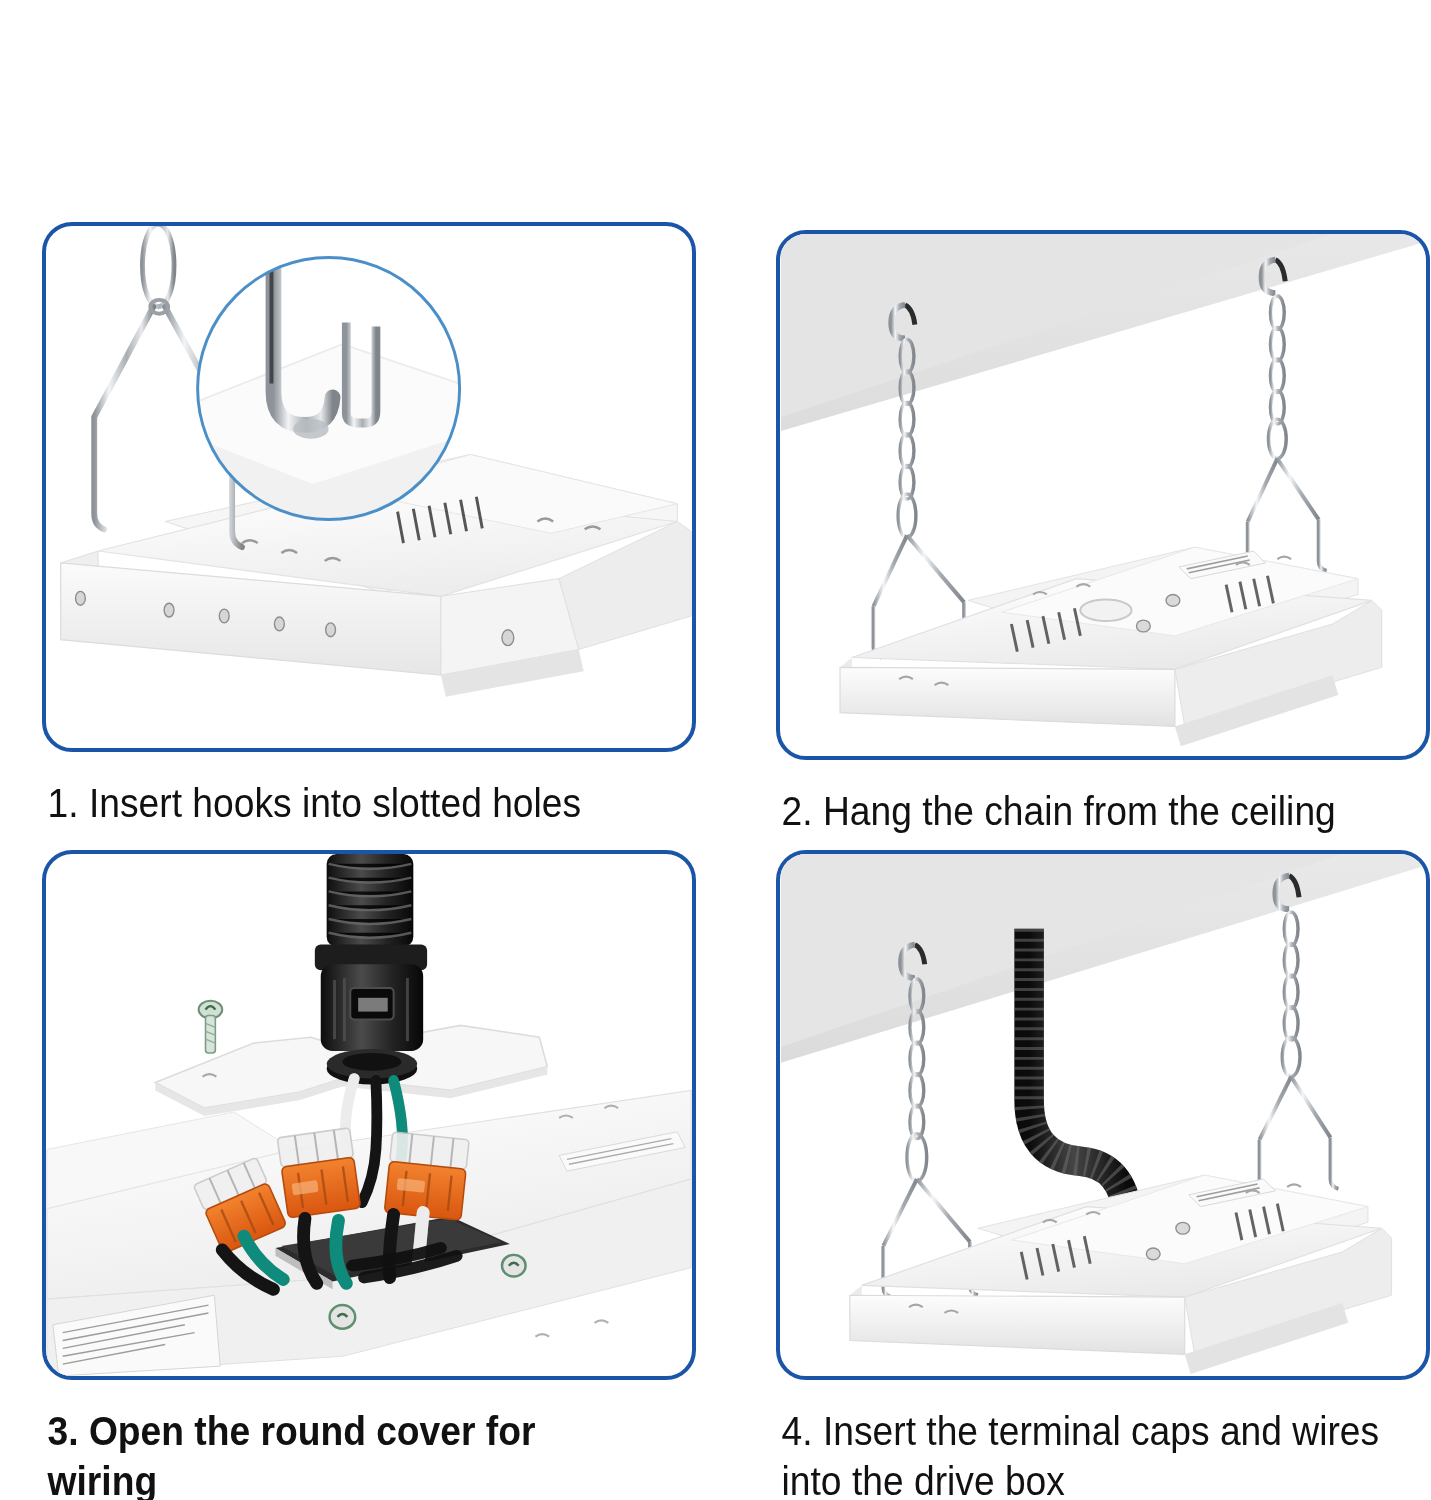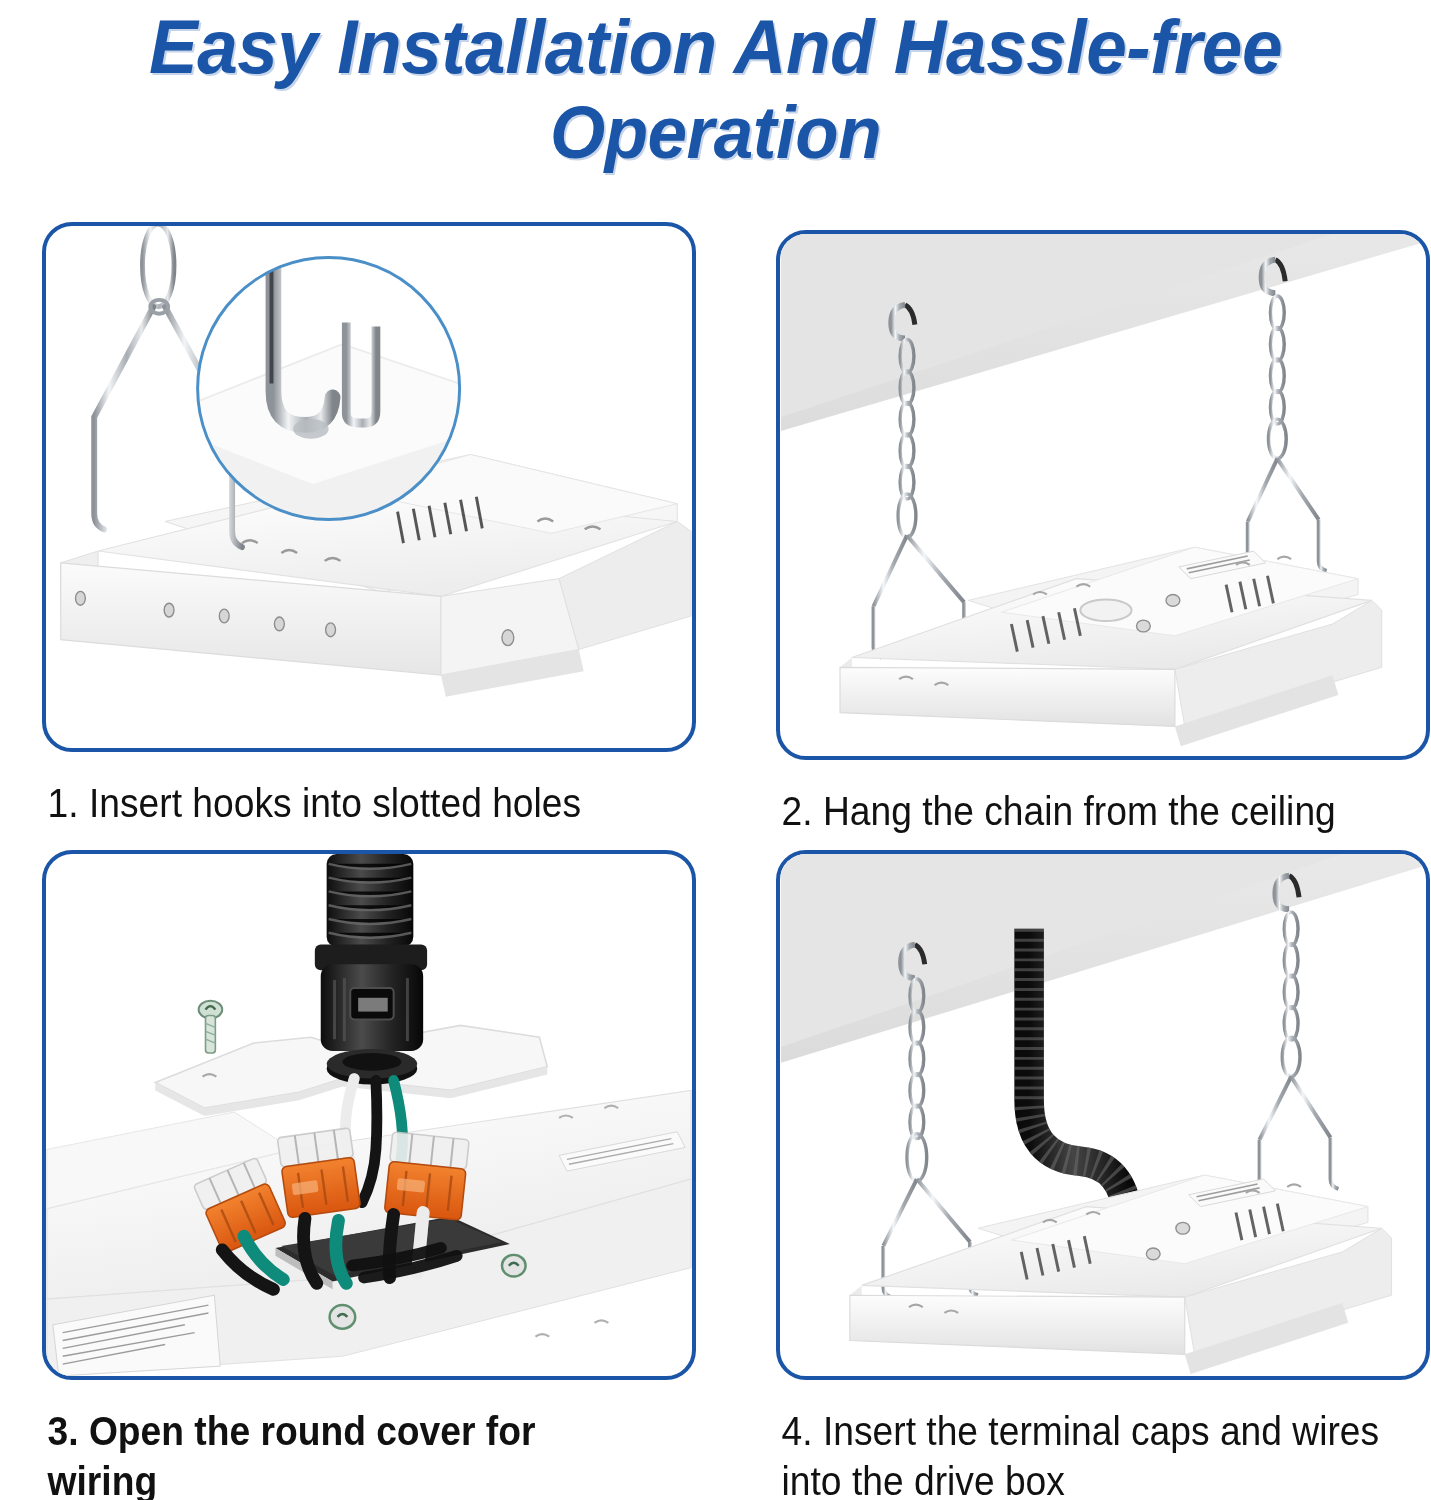--- a/index.html
+++ b/index.html
@@ -65,24 +65,20 @@
   }
 
   .scene { position: absolute; inset: 0; }
   .scene svg { display: block; width: 100%; height: 100%; }
 </style>
 </head>
 <body>
 
 <div class="page">
 
-  <div class="title-block">
-    <div class="title-line l1">Easy Installation And Hassle-free</div>
-    <div class="title-line l2">Operation</div>
-  </div>
 
   <div class="grid">
 
     <div class="cell c1">
       <div class="panel">
         <div class="scene">
           <svg viewBox="0 0 654 530" xmlns="http://www.w3.org/2000/svg">
             <defs>
               <linearGradient id="chrome1" x1="0" y1="0" x2="1" y2="0">
                 <stop offset="0%" stop-color="#8d9399"></stop>

